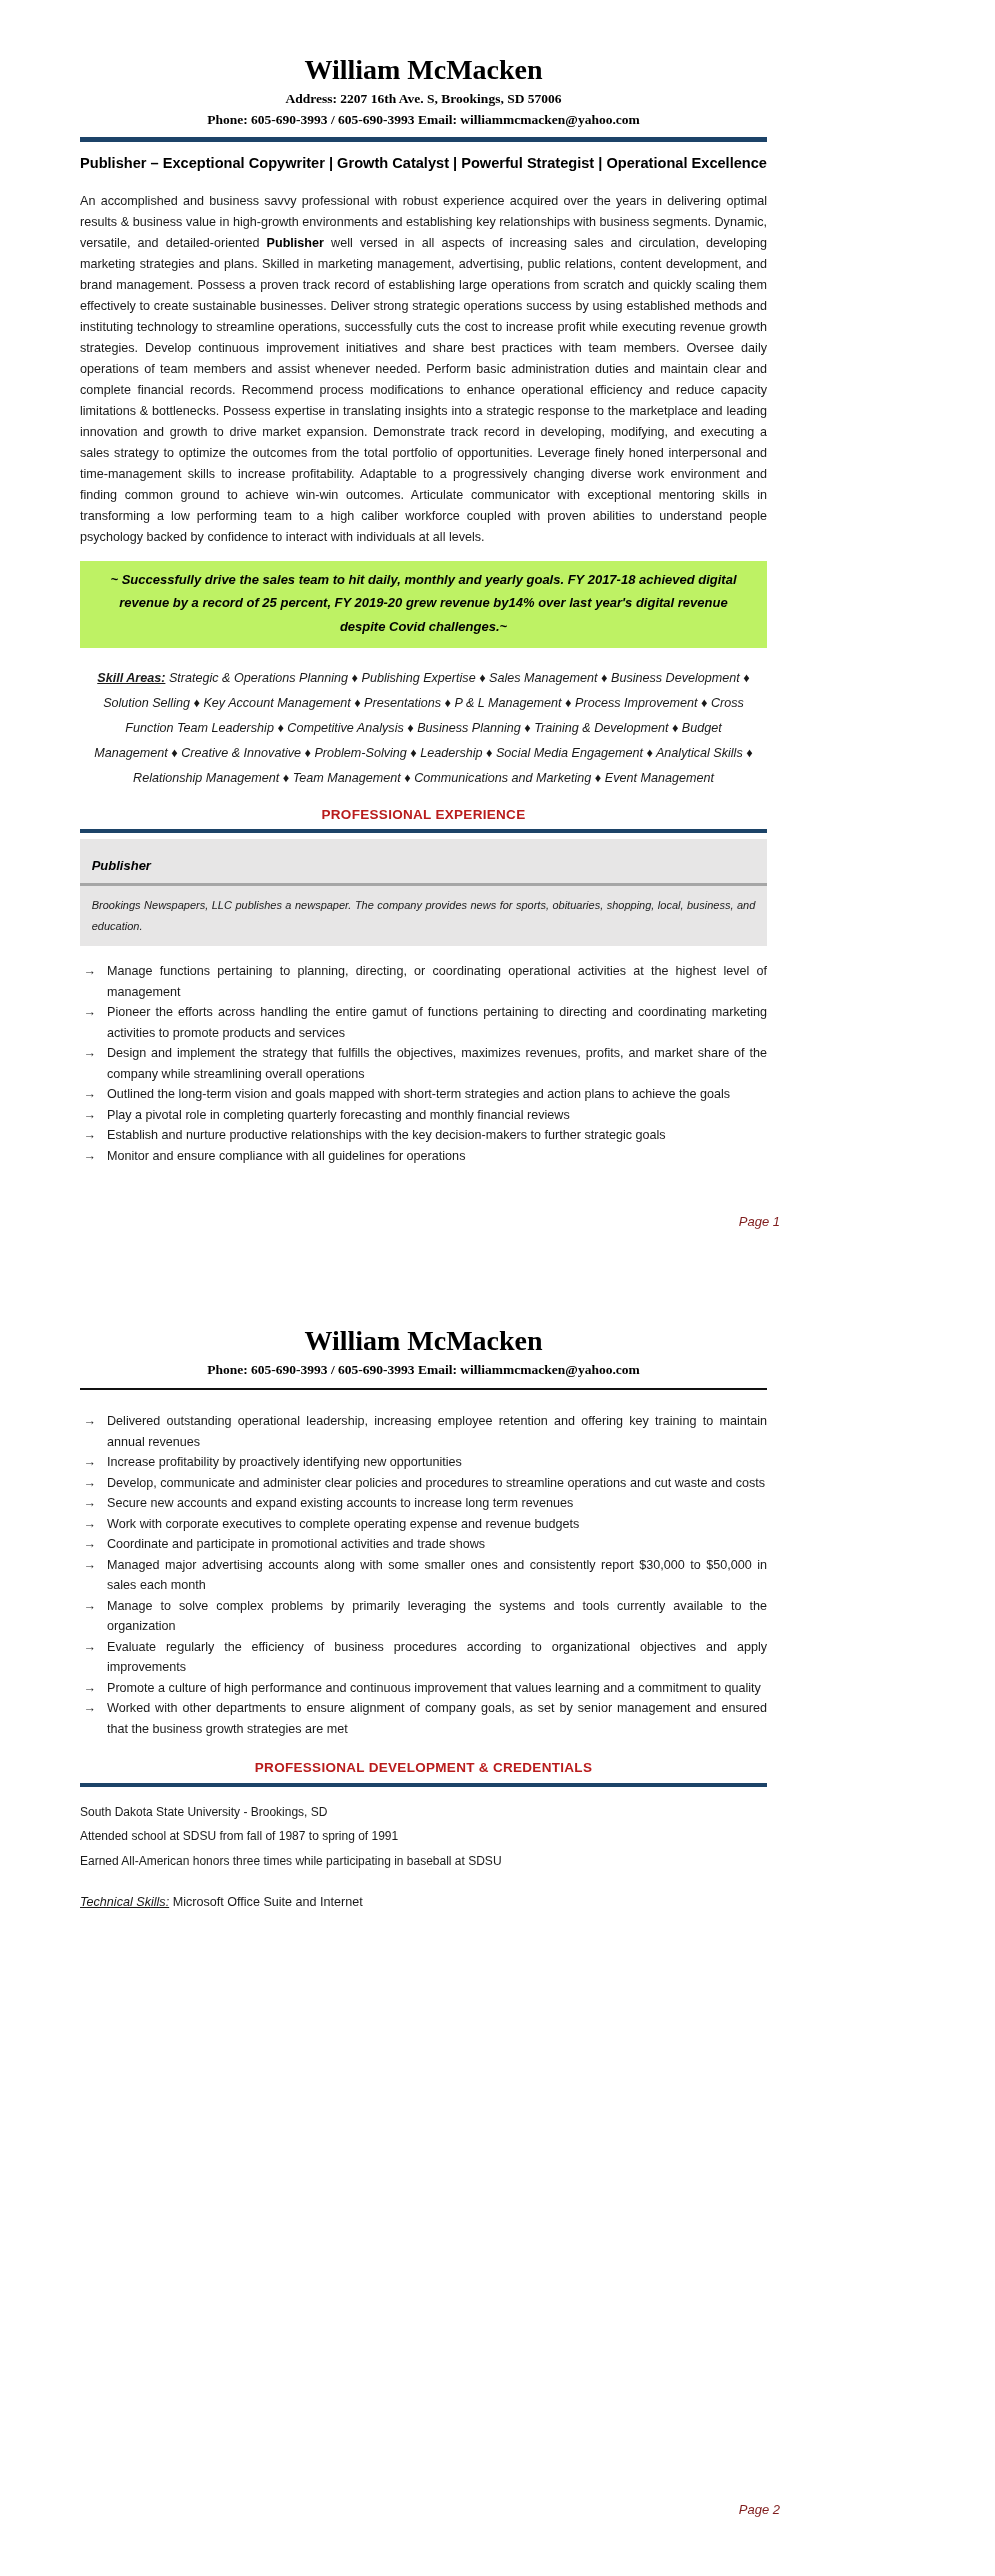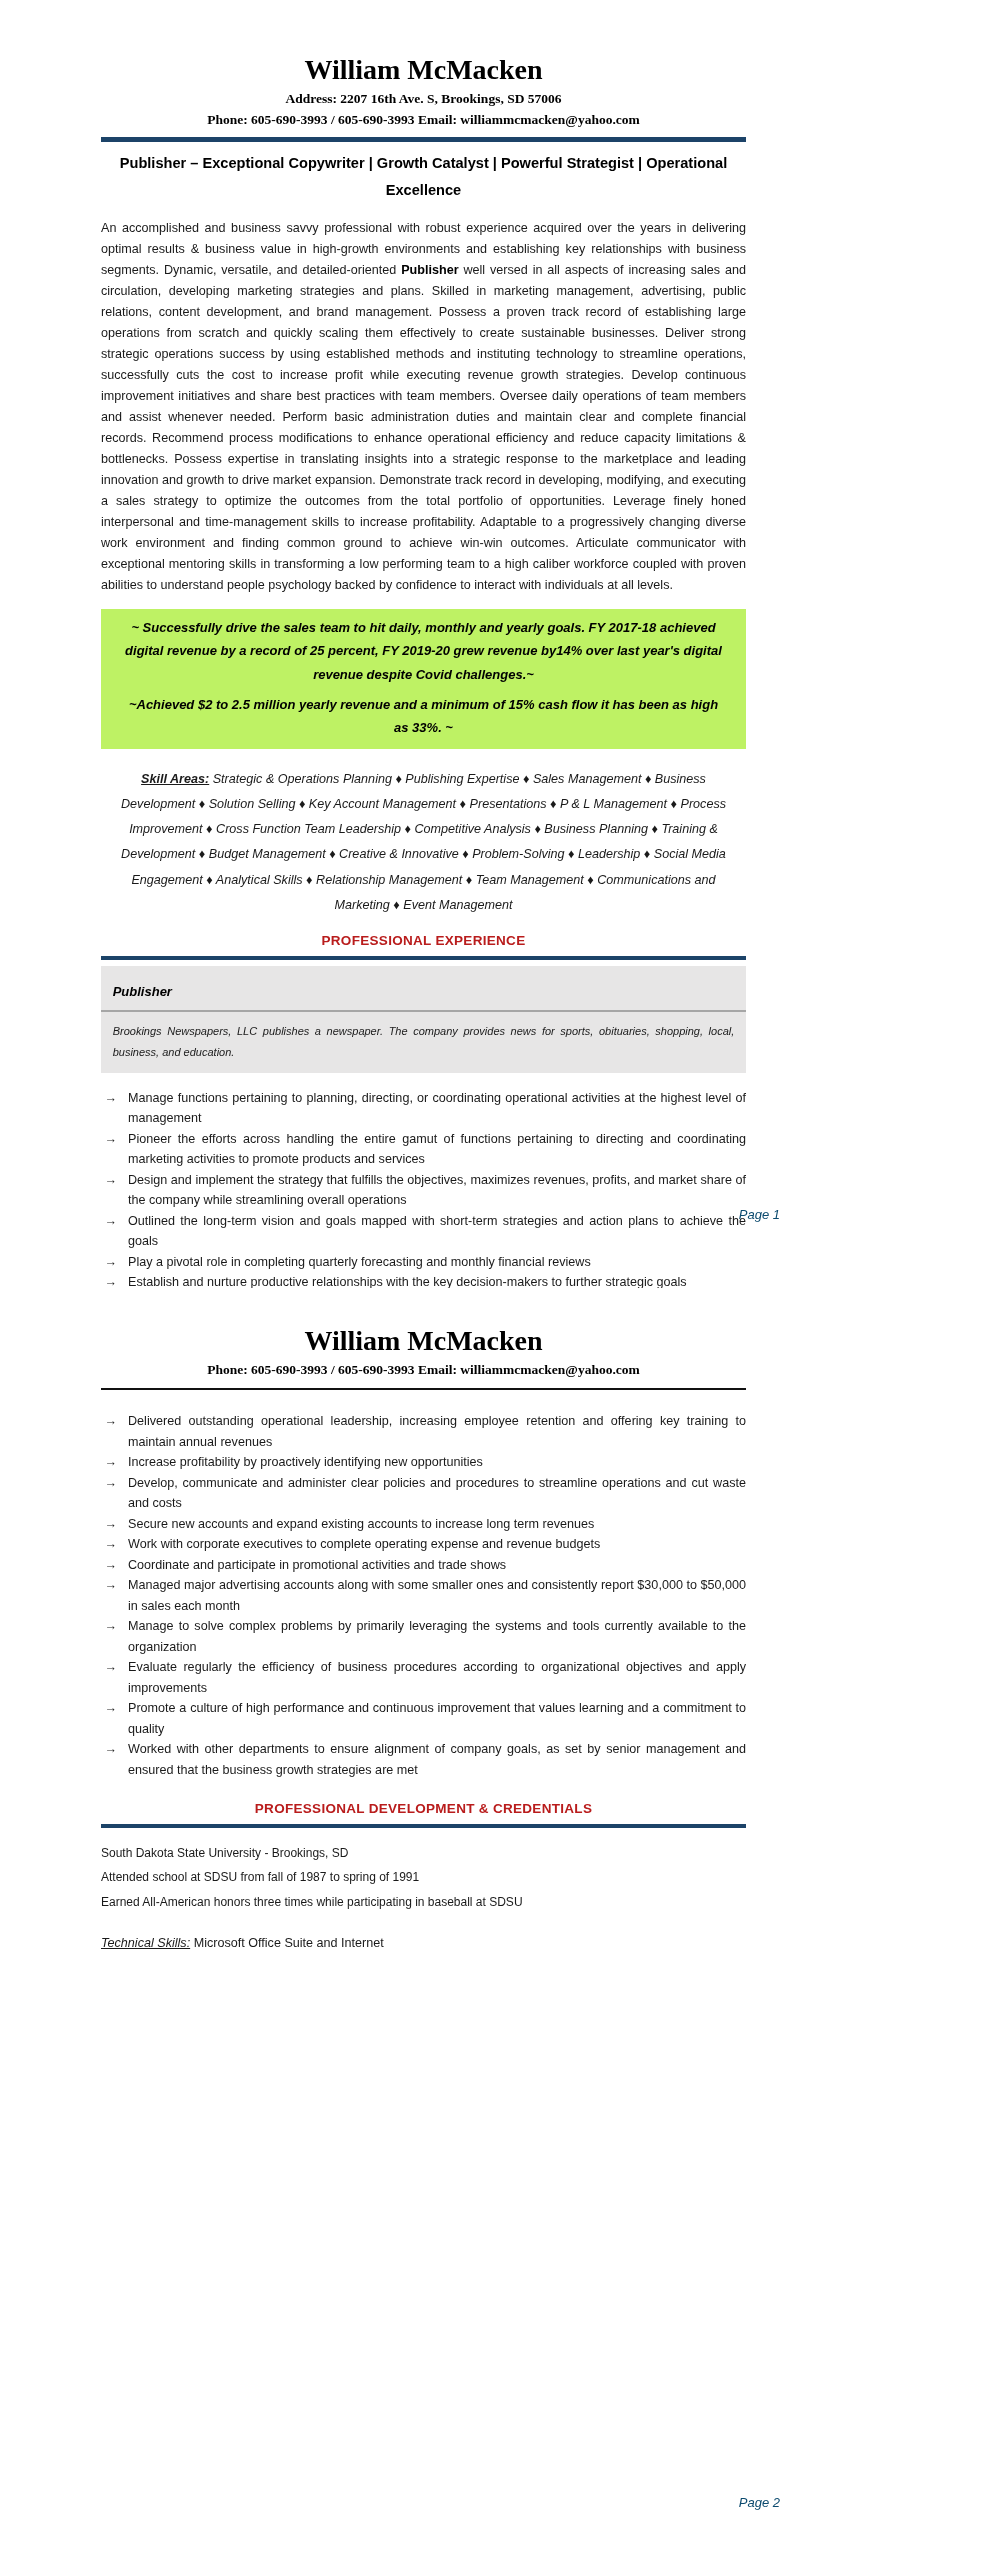--- a/index.html
+++ b/index.html
@@ -1,17 +1,17 @@
 <!DOCTYPE html>
 <html style="font-size:9.4px"><head>
 <meta charset="utf-8">
 <style>
   html,body{margin:0;padding:0;background:#ffffff;}
   body{width:995px;font-family:"Liberation Sans",sans-serif;color:#1a1a1a;}
-  .page{position:relative;width:847px;height:1288px;background:#ffffff;overflow:hidden;box-sizing:border-box;padding:0 101px;}
+  .page{position:relative;width:847px;height:1288px;background:#ffffff;overflow:hidden;box-sizing:border-box;padding:0 80px;}
 
   
   .res-name{font-family:"Liberation Serif",serif;font-weight:bold;font-size:28px;line-height:1.15;text-align:center;color:#000;margin:0;}
   .p1 .res-name{padding-top:54px;}
   .p2 .res-name{padding-top:37px;}
   .res-contact{font-family:"Liberation Serif",serif;font-weight:bold;font-size:13.5px;line-height:1.35;text-align:center;color:#000;margin:3.5px 0 0 0;}
 
   
   .rule-navy-thick{height:5.3px;background:#1c4368;margin-top:7px;}
   .rule-navy{height:4.1px;background:#1c4368;margin-top:7.6px;}
@@ -52,38 +52,37 @@
   ul.bullets li{display:flex;align-items:flex-start;font-size:12.6px;line-height:20.5px;margin:0;color:#1a1a1a;}
   ul.bullets .arrow{flex:0 0 27px;padding-left:3.5px;box-sizing:border-box;color:#222;}
   ul.bullets .btxt{flex:1;text-align:justify;}
 
   
   .edu-lines{margin-top:13px;font-size:12px;line-height:24.6px;color:#1a1a1a;}
   .tech-line{margin-top:21px;font-size:12.6px;color:#1a1a1a;}
   .tech-label{font-style:italic;text-decoration:underline;}
 
   
-  .page-footer{position:absolute;right:67px;bottom:66px;font-style:italic;font-size:13px;color:#0c4a6e;}
+  .page-footer{position:absolute;right:67px;bottom:59px;font-style:italic;font-size:13px;color:#7f1d1d;}
 </style>
 </head>
 <body>
 
 <div class="page p1">
   <h1 class="res-name">William McMacken</h1>
   <div class="res-contact">Address: 2207 16th Ave. S, Brookings, SD 57006</div>
   <div class="res-contact">Phone: 605-690-3993 / 605-690-3993 Email: williammcmacken@yahoo.com</div>
   <div class="rule-navy-thick"></div>
 
   <div class="headline">Publisher – Exceptional Copywriter | Growth Catalyst | Powerful Strategist | Operational Excellence</div>
 
   <p class="summary"><span>An accomplished and business savvy professional with robust experience acquired over the years in delivering optimal results &amp; business value in high-growth environments and establishing key relationships with business segments. Dynamic, versatile, and detailed-oriented </span><b>Publisher</b><span> well versed in all aspects of increasing sales and circulation, developing marketing strategies and plans. Skilled in marketing management, advertising, public relations, content development, and brand management. Possess a proven track record of establishing large operations from scratch and quickly scaling them effectively to create sustainable businesses. Deliver strong strategic operations success by using established methods and instituting technology to streamline operations, successfully cuts the cost to increase profit while executing revenue growth strategies. Develop continuous improvement initiatives and share best practices with team members. Oversee daily operations of team members and assist whenever needed. Perform basic administration duties and maintain clear and complete financial records. Recommend process modifications to enhance operational efficiency and reduce capacity limitations &amp; bottlenecks. Possess expertise in translating insights into a strategic response to the marketplace and leading innovation and growth to drive market expansion. Demonstrate track record in developing, modifying, and executing a sales strategy to optimize the outcomes from the total portfolio of opportunities. Leverage finely honed interpersonal and time-management skills to increase profitability. Adaptable to a progressively changing diverse work environment and finding common ground to achieve win-win outcomes. Articulate communicator with exceptional mentoring skills in transforming a low performing team to a high caliber workforce coupled with proven abilities to understand people psychology backed by confidence to interact with individuals at all levels.</span></p>
 
   <div class="highlight">
     <p>~ Successfully drive the sales team to hit daily, monthly and yearly goals. FY 2017-18 achieved digital revenue by a record of 25 percent, FY 2019-20 grew revenue by14% over last year's digital revenue despite Covid challenges.~</p>
-    <p>~Achieved $2 to 2.5 million yearly revenue and a minimum of 15% cash flow it has been as high as 33%. ~</p>
   </div>
 
   <div class="skills">
     <span class="skills-label">Skill Areas:</span><span> Strategic &amp; Operations Planning ♦ Publishing Expertise ♦ Sales Management ♦ Business Development ♦ Solution Selling ♦ Key Account Management ♦ Presentations ♦ P &amp; L Management ♦ Process Improvement ♦ Cross Function Team Leadership ♦ Competitive Analysis ♦ Business Planning ♦ Training &amp; Development ♦ Budget Management ♦ Creative &amp; Innovative ♦ Problem-Solving ♦ Leadership ♦ Social Media Engagement ♦ Analytical Skills ♦ Relationship Management ♦ Team Management ♦ Communications and Marketing ♦ Event Management</span>
   </div>
 
   <div class="section-heading">PROFESSIONAL EXPERIENCE</div>
   <div class="rule-navy"></div>
 
   <div class="company-block">

